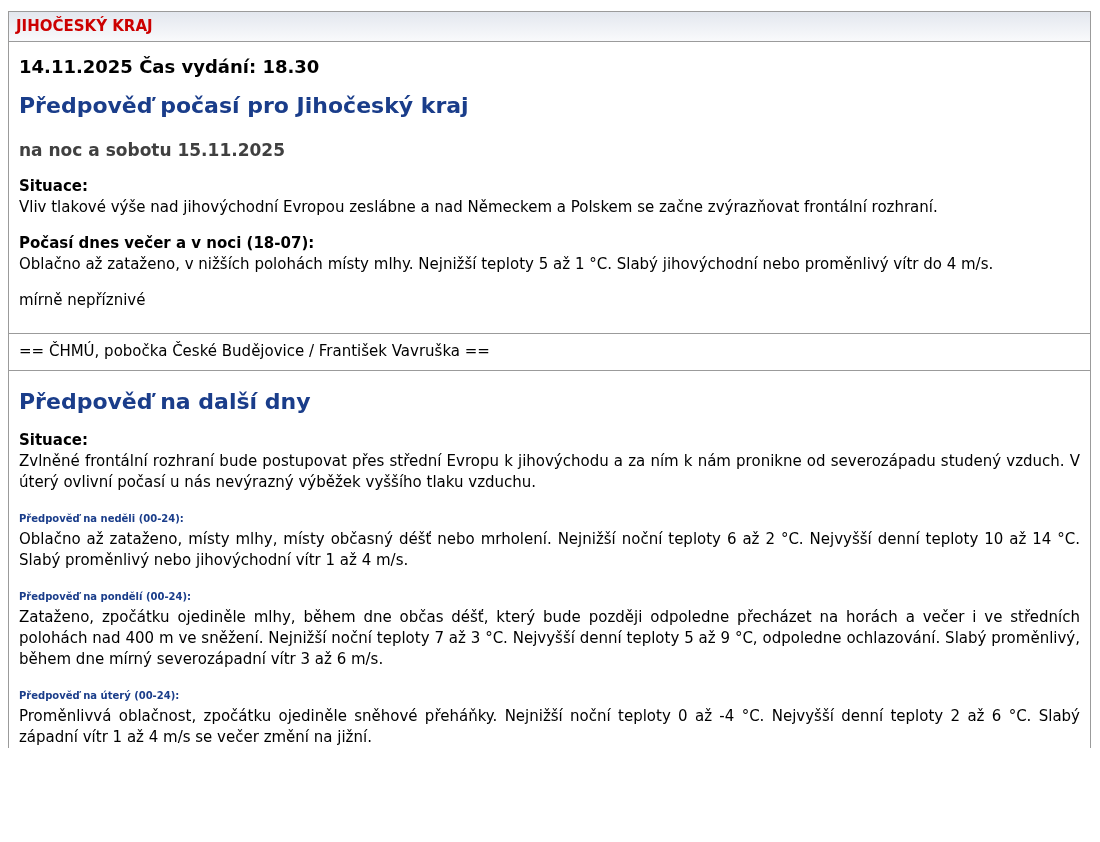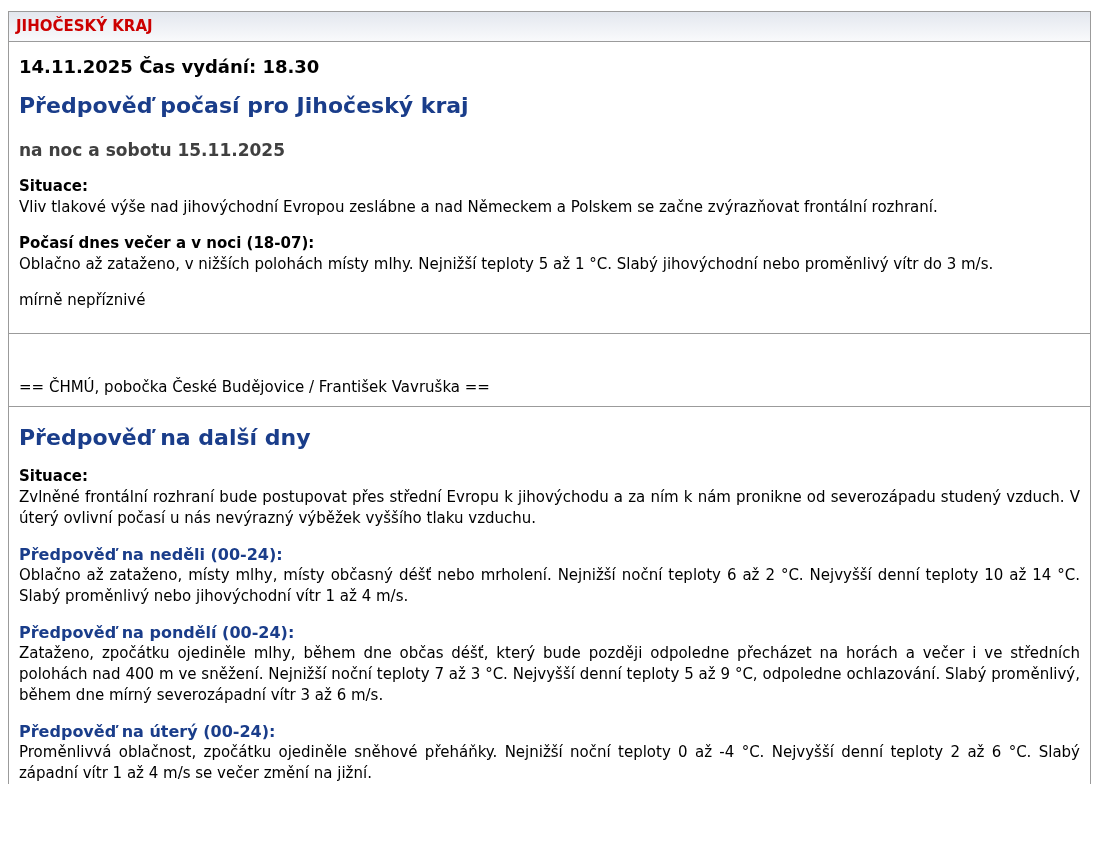--- a/index.html
+++ b/index.html
@@ -48,38 +48,37 @@
     font-weight: bold;
     line-height: 21px;
     margin: 21px 0 0 0;
   }
   .section { margin-top: 15px; }
   .sec-head {
     font-size: 15px;
     font-weight: bold;
     line-height: 21px;
   }
-  .sec-head.blue { color: #1a3d8a; font-size: 16px; }
+  .sec-head.blue { color: #1a3d8a; font-size: 10px; }
   .sec-text {
     font-size: 15px;
     line-height: 21px;
     text-align: justify;
   }
   .rule {
     border: none;
     border-top: 1px solid #9b9b9b;
     margin: 0;
     height: 0;
   }
   .part1-bottom-space { height: 20px; }
   .signature {
     font-size: 15px;
     line-height: 21px;
     padding: 7px 10px 8px 10px;
-    margin-top: 36px;
   }
   .content2 {
     padding: 2px 10px 0 10px;
   }
 </style>
 </head>
 <body>
 
 <div class="panel">
 
@@ -91,21 +90,21 @@
     <div class="h-main">Předpověď počasí pro Jihočeský kraj</div>
     <div class="h-sub">na noc a sobotu 15.11.2025</div>
 
     <div class="section">
       <div class="sec-head">Situace:</div>
       <div class="sec-text">Vliv tlakové výše nad jihovýchodní Evropou zeslábne a nad Německem a Polskem se začne zvýrazňovat frontální rozhraní.</div>
     </div>
 
     <div class="section">
       <div class="sec-head">Počasí dnes večer a v noci (18-07):</div>
-      <div class="sec-text">Oblačno až zataženo, v nižších polohách místy mlhy. Nejnižší teploty 5 až 1 °C. Slabý jihovýchodní nebo proměnlivý vítr do 3 m/s.</div>
+      <div class="sec-text">Oblačno až zataženo, v nižších polohách místy mlhy. Nejnižší teploty 5 až 1 °C. Slabý jihovýchodní nebo proměnlivý vítr do 4 m/s.</div>
     </div>
 
 
     <div class="section">
       <div class="sec-text">mírně nepříznivé</div>
     </div>
 
     <div class="part1-bottom-space"></div>
   </div>
 

